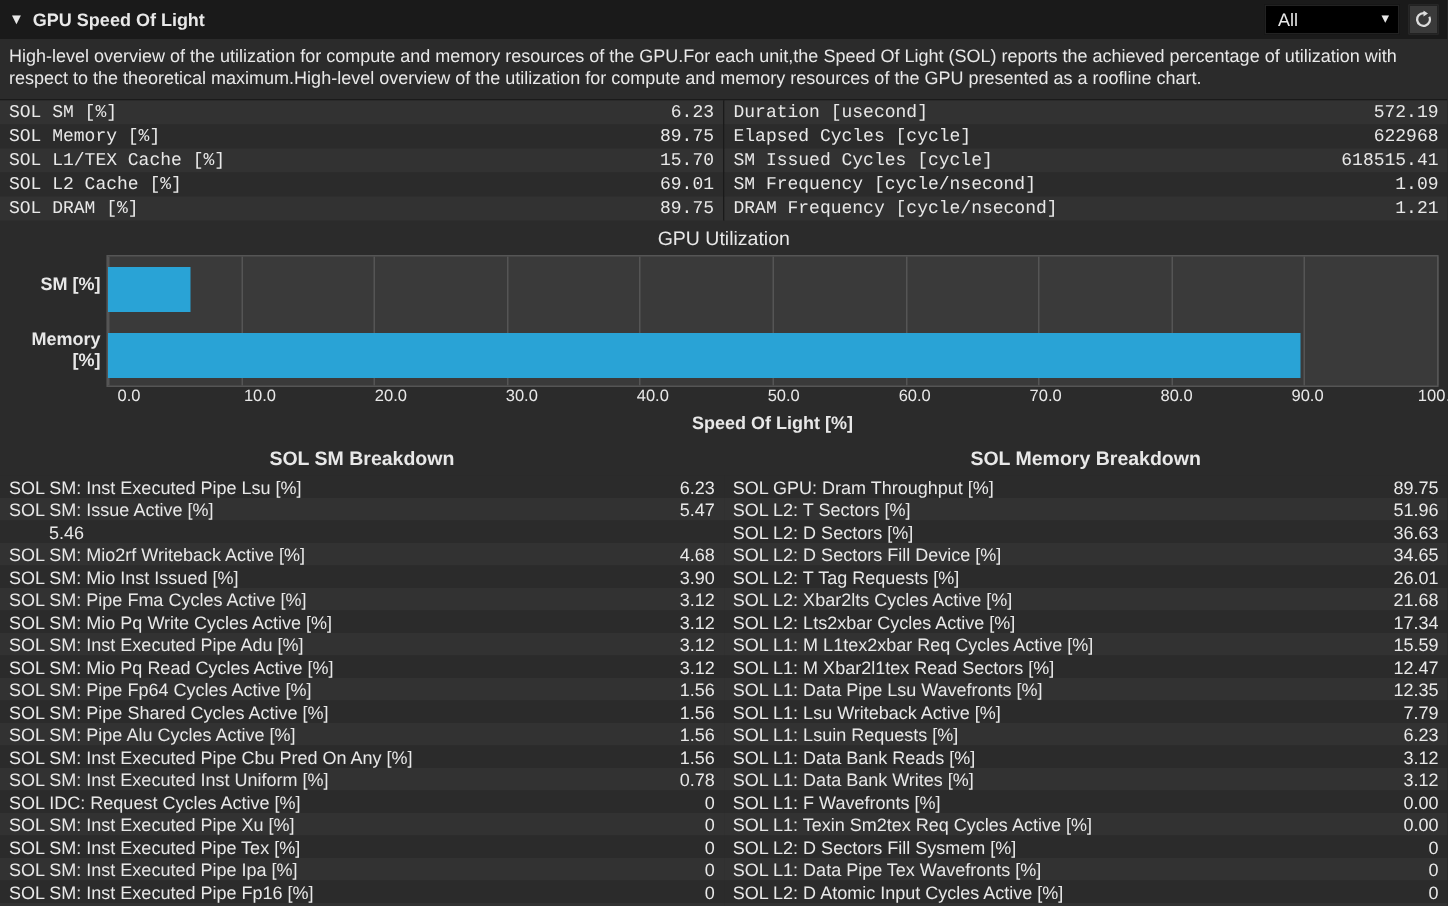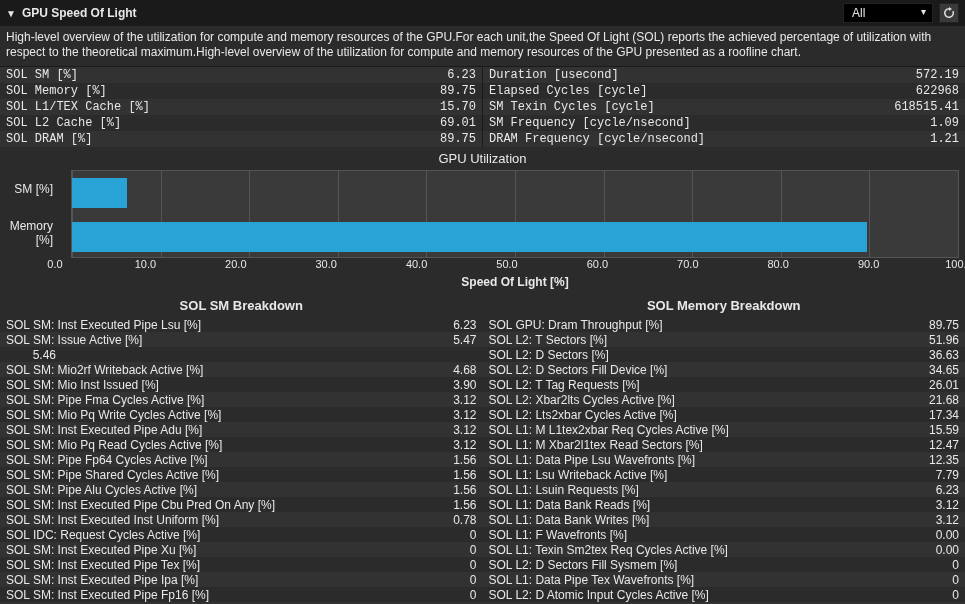--- a/index.html
+++ b/index.html
@@ -75,22 +75,23 @@
 .metric-label { flex: 1; }
 .metric-value { text-align: right; min-width: 80px; }
 .chart-wrap { padding: 2px 6px 2px 6px; }
 .chart-title { text-align: center; font-weight: normal; margin: 2px 0 4px 0; font-size: 13px; }
 .chart-area { display: flex; }
 .y-labels {
   display: flex;
   flex-direction: column;
   justify-content: space-around;
   text-align: right;
-  padding-right: 18px;
+  padding-right: 4px;
   width: 65px;
+  font-weight: bold;
 }
 .plot {
   flex: 1;
   position: relative;
   background: #3a3a3a;
   height: 88px;
   border: 1px solid #555;
 }
 .gridline {
   position: absolute;
@@ -100,21 +101,21 @@
   background: #555;
 }
 .bar-row {
   position: absolute;
   left: 0;
   height: 30px;
   background: #29a3d6;
 }
 .x-axis {
   display: flex;
-  margin-left: 49px;
+  margin-left: 80px;
   position: relative;
   height: 16px;
 }
 .x-tick {
   position: absolute;
   transform: translateX(-50%);
   font-size: 11px;
 }
 .x-label { text-align: center; margin-left: 65px; font-weight: bold; padding: 1px 0; font-size: 12px; }
 .breakdowns { display: flex; }
@@ -172,21 +173,21 @@
   <div class="metrics-col" id="met-right">
       <div class="metric-row">
         <span class="metric-label">Duration [usecond]</span>
         <span class="metric-value">572.19</span>
       </div>
       <div class="metric-row">
         <span class="metric-label">Elapsed Cycles [cycle]</span>
         <span class="metric-value">622968</span>
       </div>
       <div class="metric-row">
-        <span class="metric-label">SM Texin Cycles [cycle]</span>
+        <span class="metric-label">SM Issued Cycles [cycle]</span>
         <span class="metric-value">618515.41</span>
       </div>
       <div class="metric-row">
         <span class="metric-label">SM Frequency [cycle/nsecond]</span>
         <span class="metric-value">1.09</span>
       </div>
       <div class="metric-row">
         <span class="metric-label">DRAM Frequency [cycle/nsecond]</span>
         <span class="metric-value">1.21</span>
       </div>

